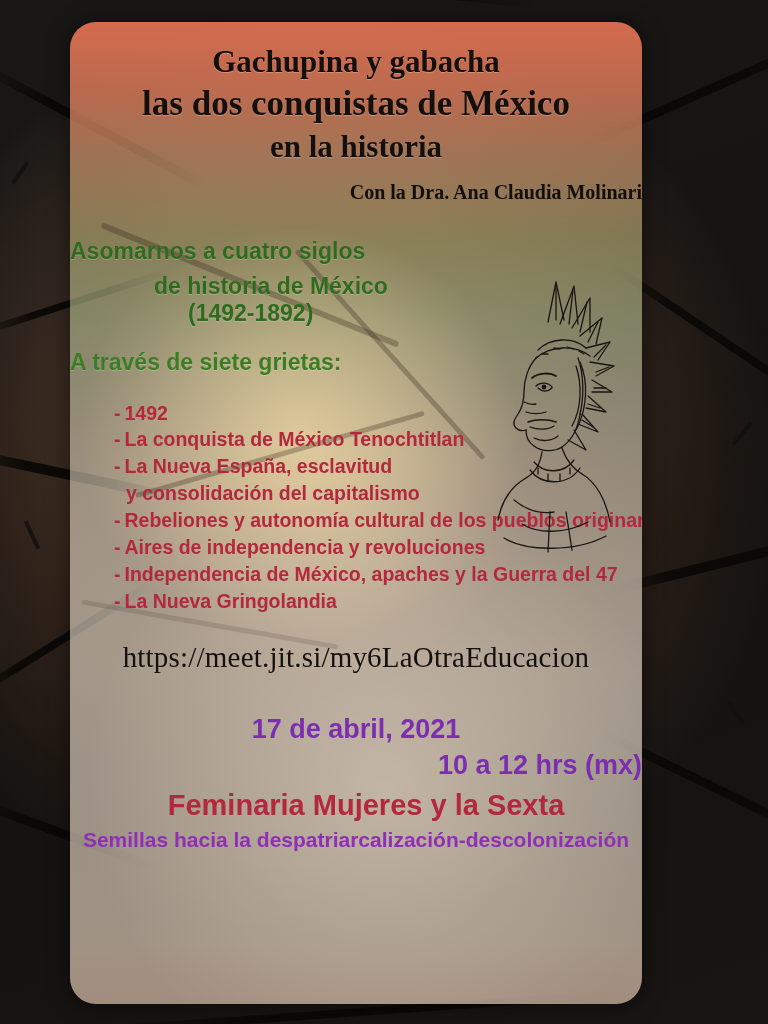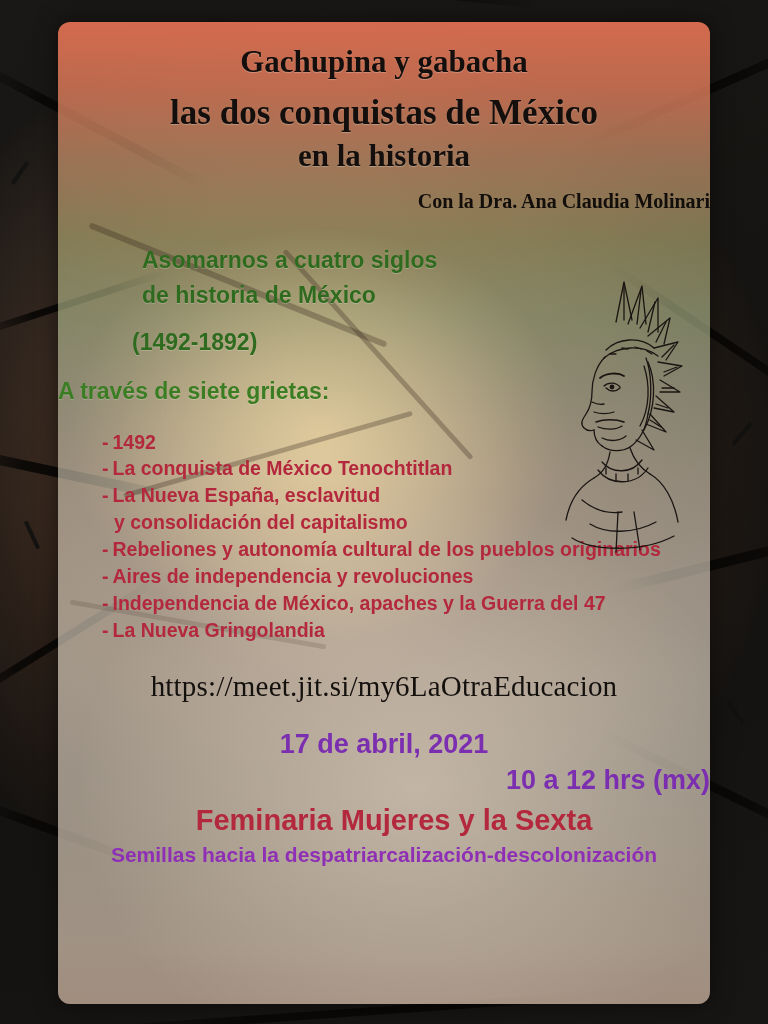--- a/index.html
+++ b/index.html
@@ -35,25 +35,25 @@
   .branch {
     position: absolute;
     background: linear-gradient(90deg, rgba(10,8,6,0.0), rgba(10,8,6,0.95) 30%, rgba(10,8,6,0.95) 70%, rgba(10,8,6,0.0));
     transform-origin: center;
     pointer-events: none;
   }
 
   
   #card {
     position: absolute;
-    left: 58px;
+    left: 70px;
     top: 22px;
-    width: 652px;
+    width: 572px;
     height: 982px;
-    border-radius: 12px;
+    border-radius: 26px;
     overflow: hidden;
     box-shadow: 0 0 22px rgba(0,0,0,0.5);
     background:
       linear-gradient(to bottom,
         rgba(238,118,86,0.88) 0%,
         rgba(226,126,92,0.80) 7%,
         rgba(206,150,110,0.70) 14%,
         rgba(186,178,120,0.62) 22%,
         rgba(186,196,150,0.60) 30%,
         rgba(206,206,176,0.58) 38%,
@@ -92,43 +92,43 @@
     padding-top: 22px;
   }
   .title-line {
     font-family: "Liberation Serif", serif;
     font-weight: bold;
     color: #140f0c;
     line-height: 1.16;
     text-shadow: 0 1px 1px rgba(255,255,255,0.25);
   }
   #title1 { font-size: 31px; }
-  #title2 { font-size: 35px; margin-top: 13px; }
+  #title2 { font-size: 35px; margin-top: 4px; }
   #title3 { font-size: 31px; margin-top: 4px; }
 
   #subtitle {
     text-align: right;
     margin-top: 16px;
     font-size: 20px;
     font-weight: bold;
     color: #120e0b;
     font-family: Liberation Serif, serif;
   }
 
   
   .intro {
     color: #2f6b1f;
     font-weight: bold;
     font-size: 23px;
     font-family: "Liberation Sans", sans-serif;
     text-shadow: 0 1px 0 rgba(255,255,255,0.2);
   }
-  #intro1 { margin-top: 34px; padding-left: 84px; }
+  #intro1 { margin-top: 34px; }
   #intro2 { margin-top: 8px;  padding-left: 84px; }
-  #intro3 { margin-top: 20px;  padding-left: 74px; }
+  #intro3 { margin-top: 0;  padding-left: 118px; }
   #intro4 { margin-top: 22px; color: #3a7d22; }
 
   
   #bullets {
     margin-top: 24px;
     padding-left: 44px;
     padding-right: 10px;
   }
   .bullet {
     color: #b3283c;
@@ -155,21 +155,21 @@
     margin-top: 26px;
     font-family: "Liberation Serif", serif;
     font-size: 29px;
     color: #14100d;
     letter-spacing: 0.2px;
   }
 
   
   #date {
     text-align: center;
-    margin-top: 26px;
+    margin-top: 40px;
     font-size: 27px;
     font-weight: bold;
     color: #7b2fb0;
     font-family: "Liberation Sans", sans-serif;
   }
   #time {
     text-align: right;
     margin-top: 5px;
     font-size: 27px;
     font-weight: bold;

